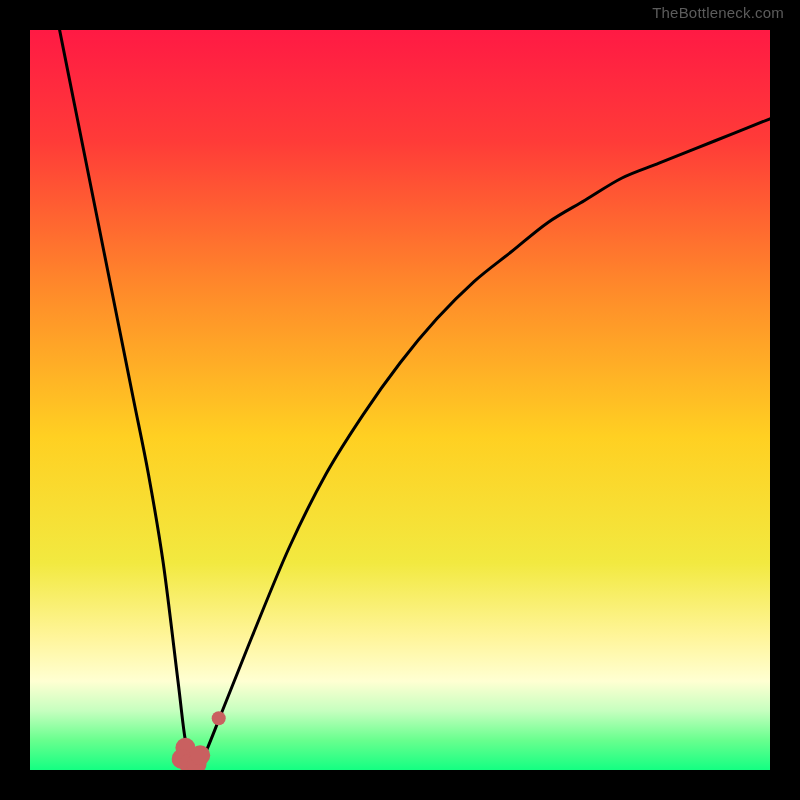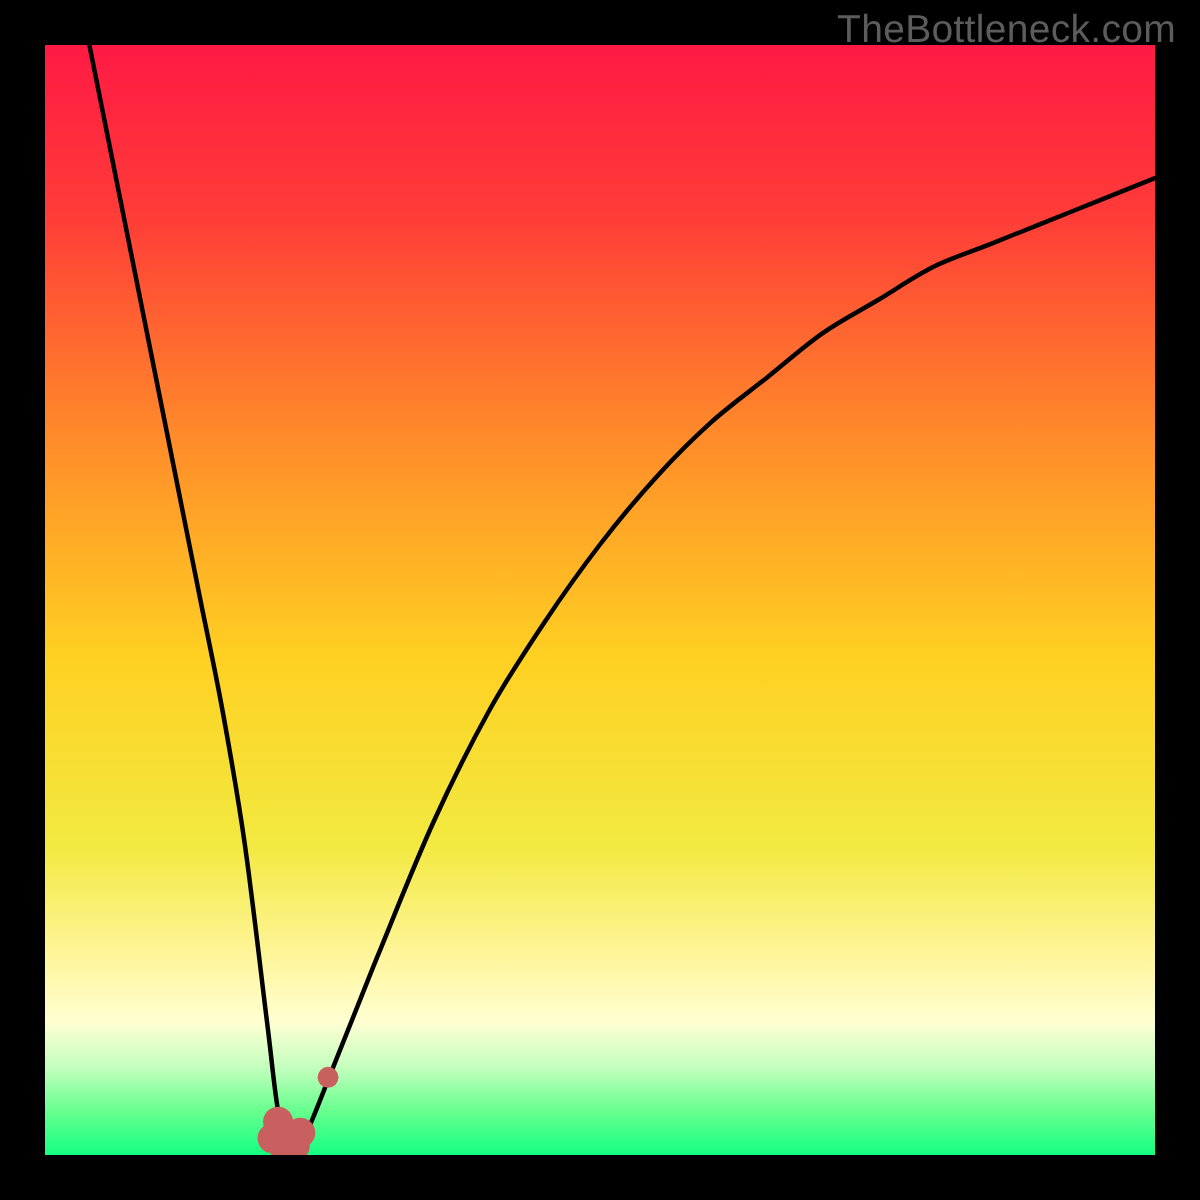--- a/index.html
+++ b/index.html
@@ -27,21 +27,21 @@
   }
   .gradient-bg {
     position: absolute;
     left: 0; top: 0; right: 0; bottom: 0;
   }
   .watermark {
     position: absolute;
     top: 4px;
     right: 16px;
     color: #5c5c5c;
-    font-size: 26px;
+    font-size: 15px;
     font-weight: 500;
     letter-spacing: 0.2px;
     white-space: nowrap;
   }
   svg.curve {
     position: absolute;
     left: 0; top: 0;
     width: 740px;
     height: 740px;
     overflow: visible;

